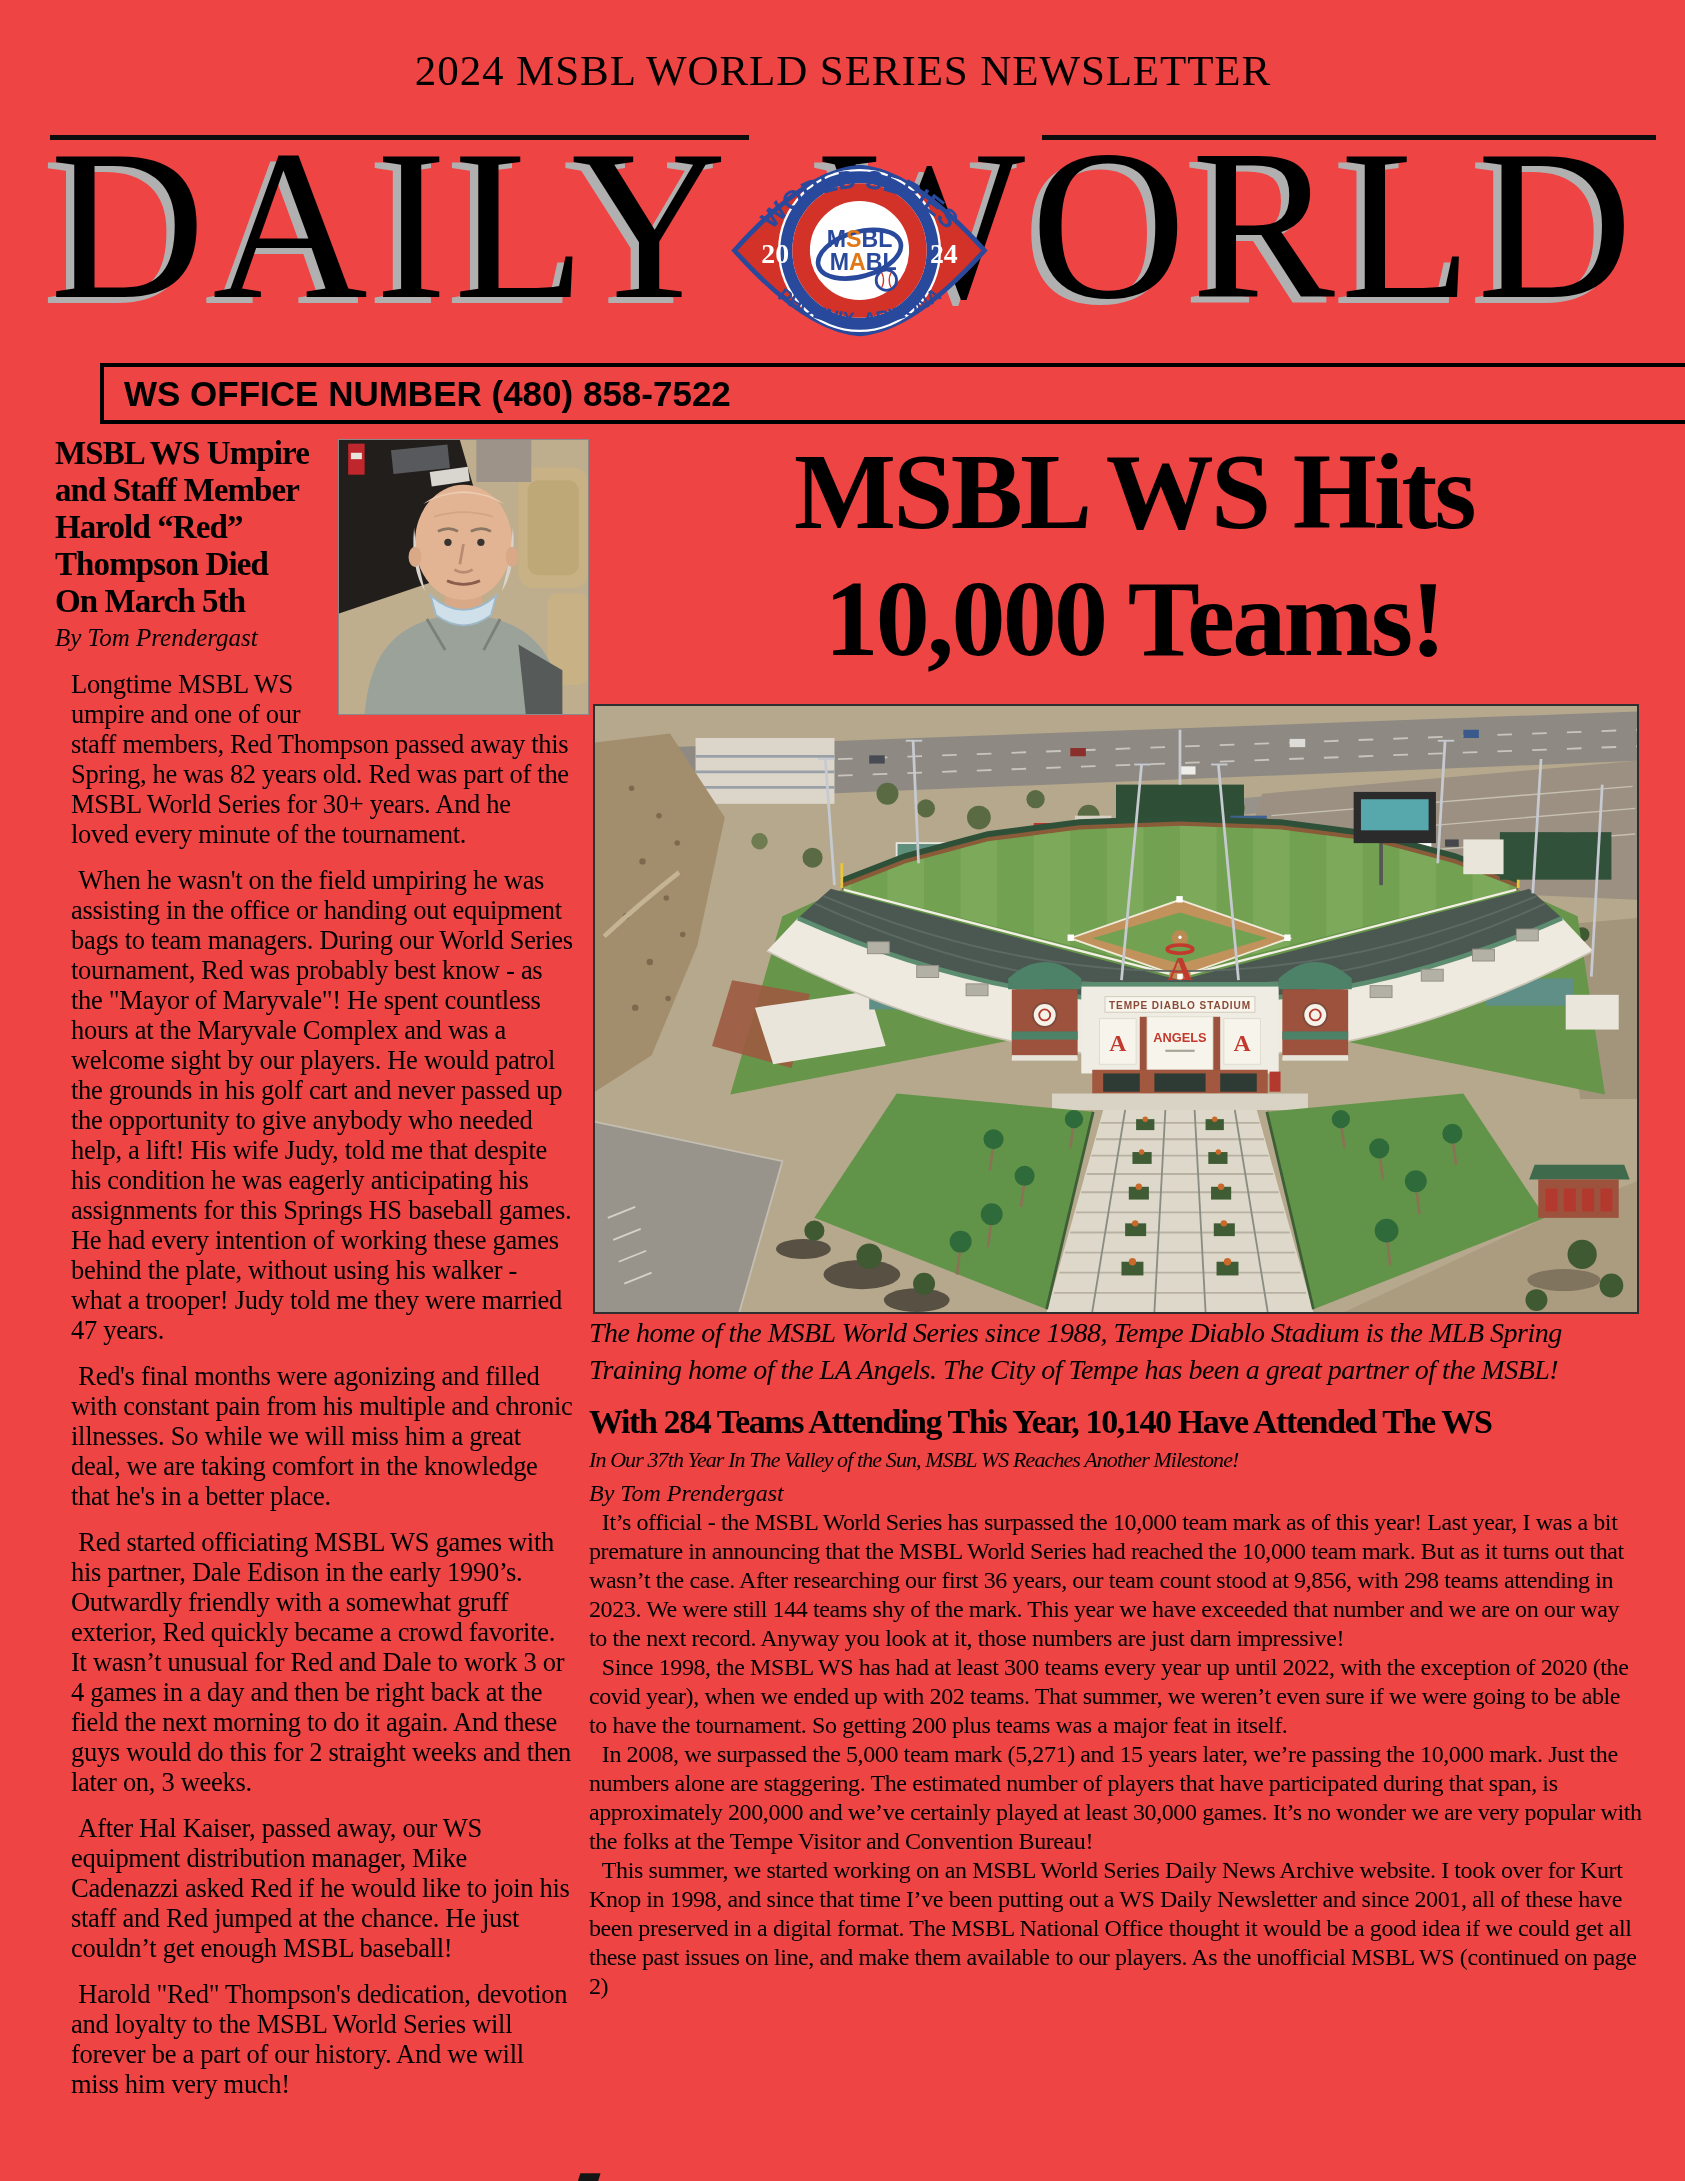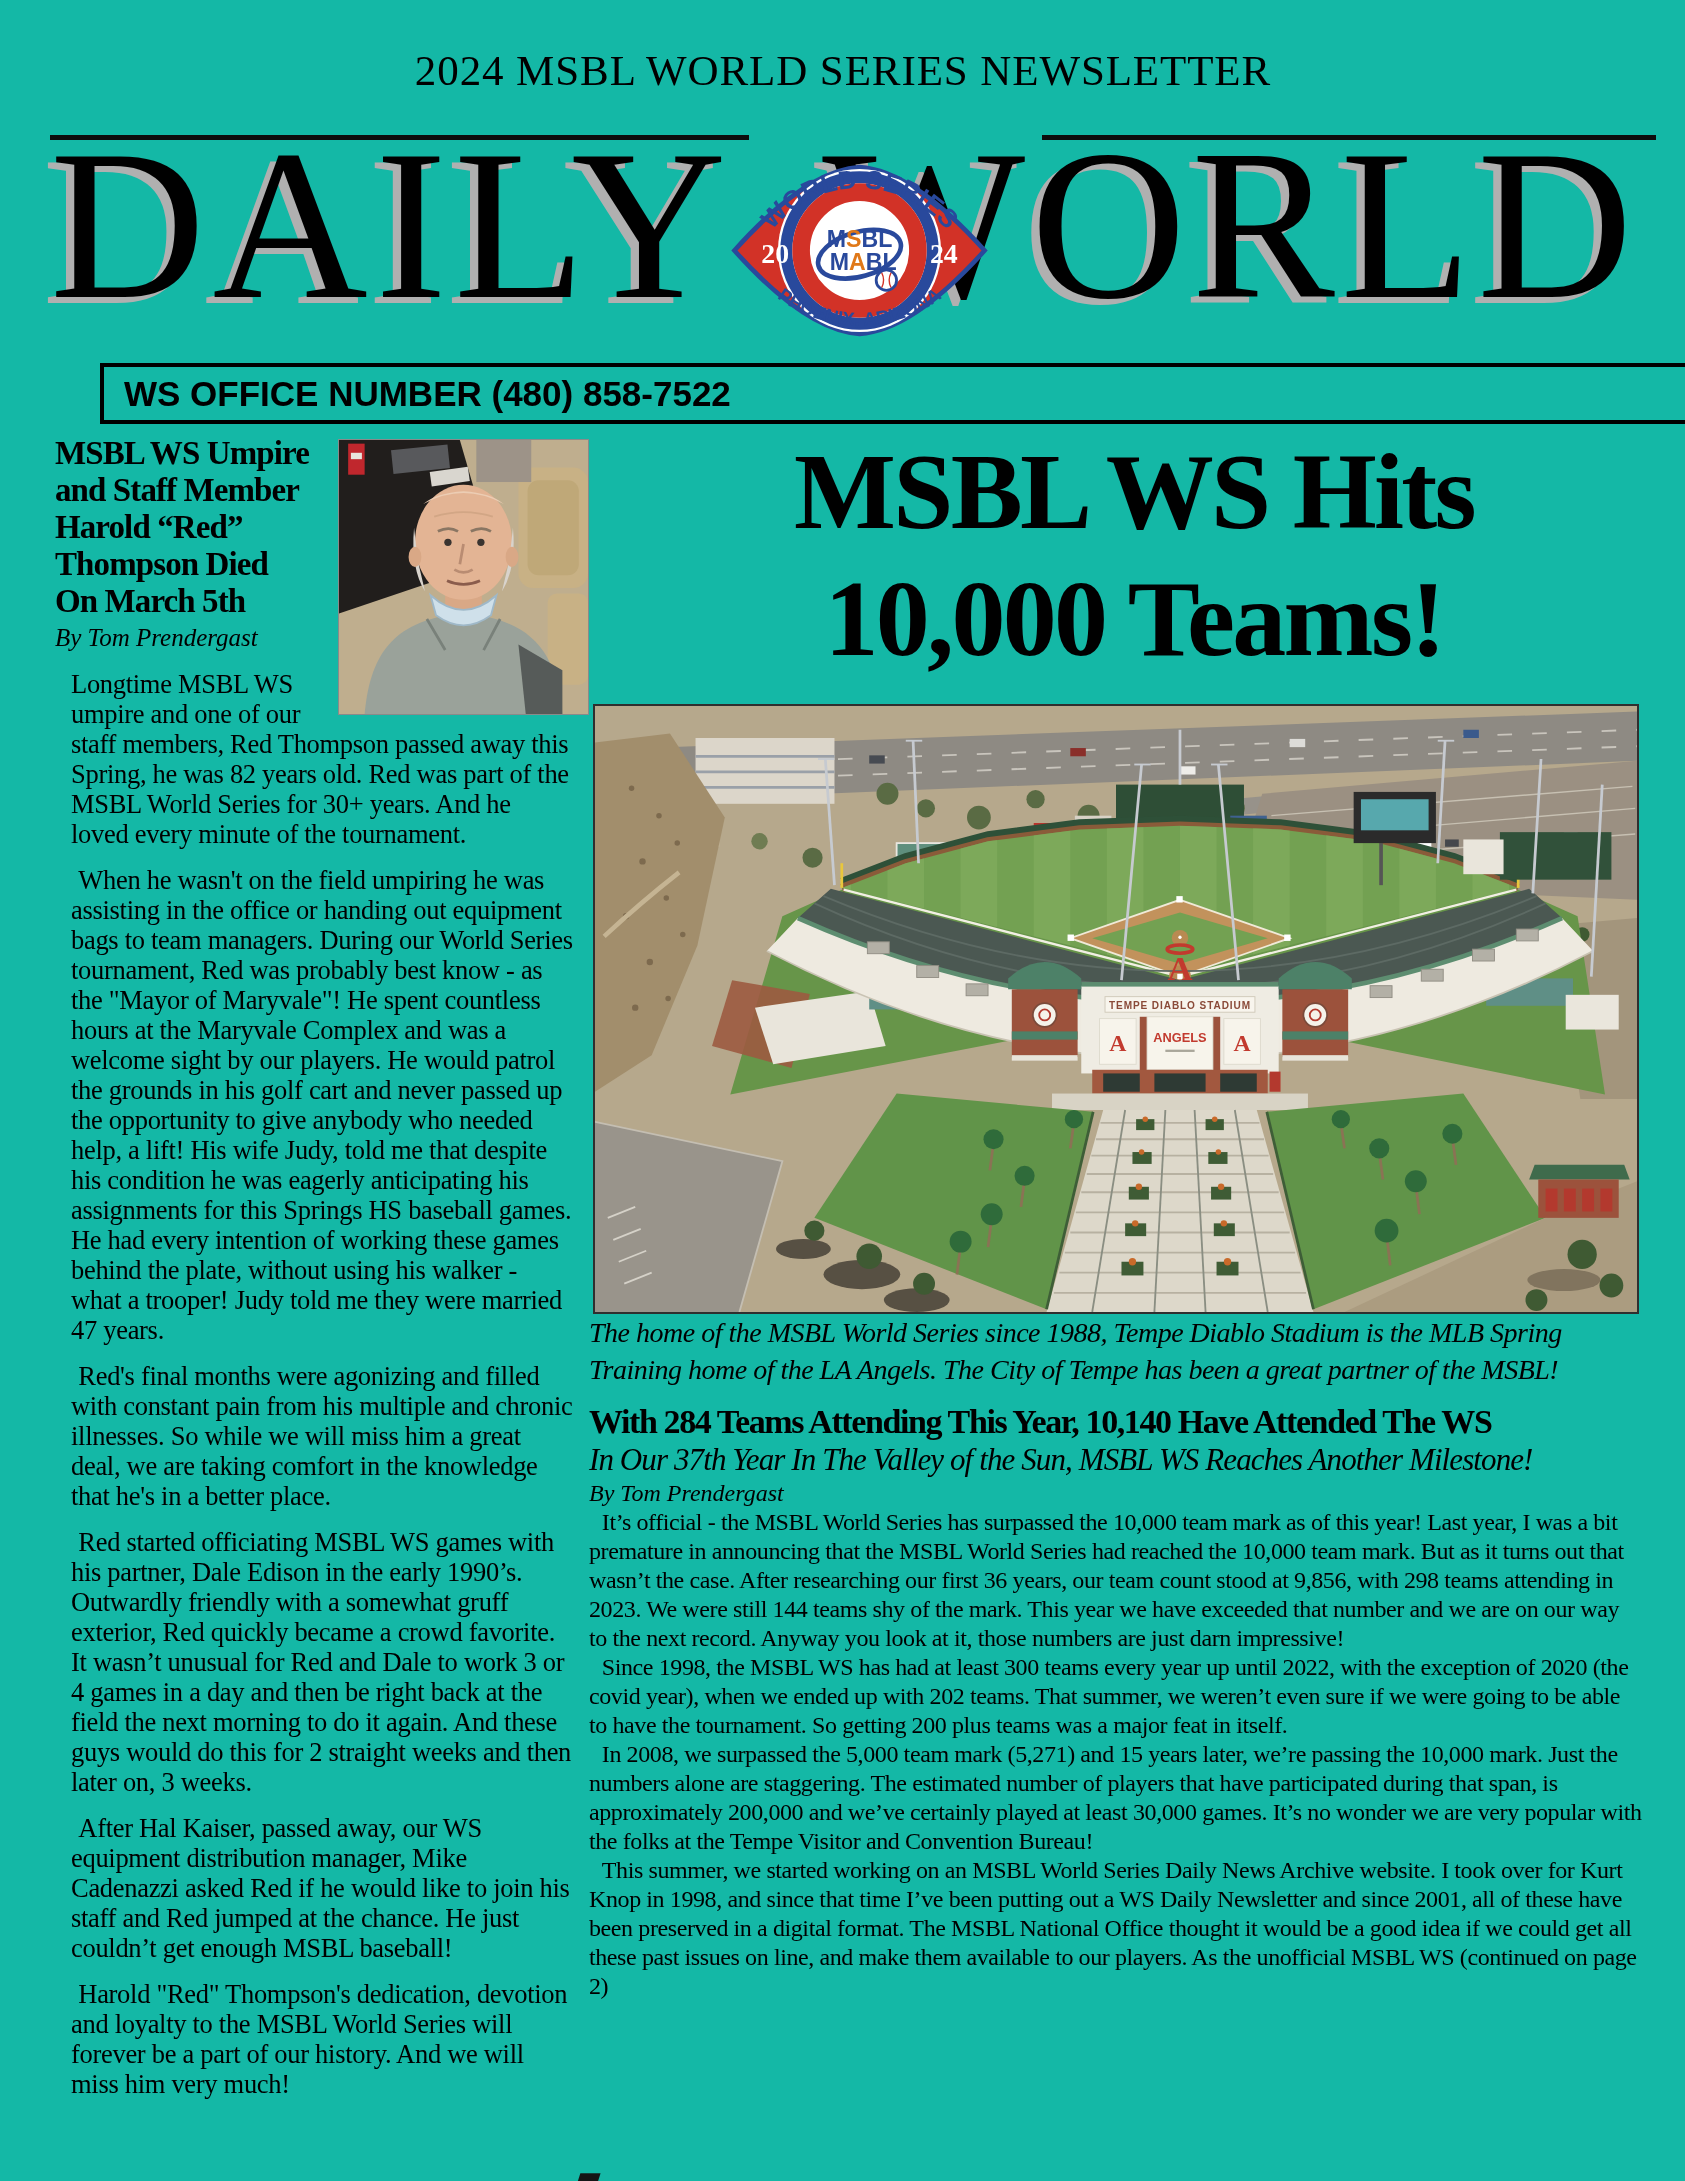--- a/index.html
+++ b/index.html
@@ -1,16 +1,16 @@
 <!DOCTYPE html>
 <html style="font-size:14.6px"><head>
 <meta charset="utf-8">
 <style>
   html,body{margin:0;padding:0;background:#fff;}
-  .page{position:relative;width:1686px;height:2182px;background:#14b8a6;overflow:hidden;
+  .page{position:relative;width:1686px;height:2182px;background:#ef4444;overflow:hidden;
         font-family:"Liberation Serif","DejaVu Serif",serif;color:#000;}
 
   
   .nl-title{position:absolute;top:46px;left:0;width:100%;text-align:center;
             font-size:43px;letter-spacing:0.9px;white-space:nowrap;}
 
   .rule{position:absolute;top:135px;height:4.6px;background:#0d0d0d;}
   .rule-left{left:50px;width:699px;}
   .rule-right{left:1042px;width:614px;}
 
@@ -41,21 +41,21 @@
            transform:skewX(-6deg) scaleX(1.06);transform-origin:left bottom;line-height:1;}
 
   
   .right-col{position:absolute;left:589px;top:428px;width:1053px;}
   .main-headline{font-size:108px;font-weight:bold;line-height:127px;letter-spacing:-2.7px;
                  text-align:center;white-space:nowrap;padding-left:37px;}
   .stadium{margin:22px auto 0;width:1042px;height:606px;border:2.7px solid #2f2f2f;}
   .stadium svg{display:block;width:100%;height:100%;}
   .caption{font-size:28px;font-style:italic;line-height:37px;letter-spacing:-0.5px;}
   .subhead{margin-top:14px;font-size:34px;font-weight:bold;line-height:39px;letter-spacing:-1.4px;white-space:nowrap;}
-  .subhead-it{font-size:31px;font-style:italic;line-height:38px;letter-spacing:-0.9px;white-space:nowrap;}
+  .subhead-it{font-size:22px;font-style:italic;line-height:38px;letter-spacing:-0.9px;white-space:nowrap;}
   .m-byline{font-size:24px;font-style:italic;line-height:29px;}
   .right-col p{margin:0;font-size:24px;line-height:29px;letter-spacing:-0.4px;text-indent:12.8px;}
 </style>
 </head>
 <body>
 
 <div class="page">
 
   <div class="nl-title">2024 MSBL WORLD SERIES NEWSLETTER</div>
   <div class="rule rule-left"></div>

